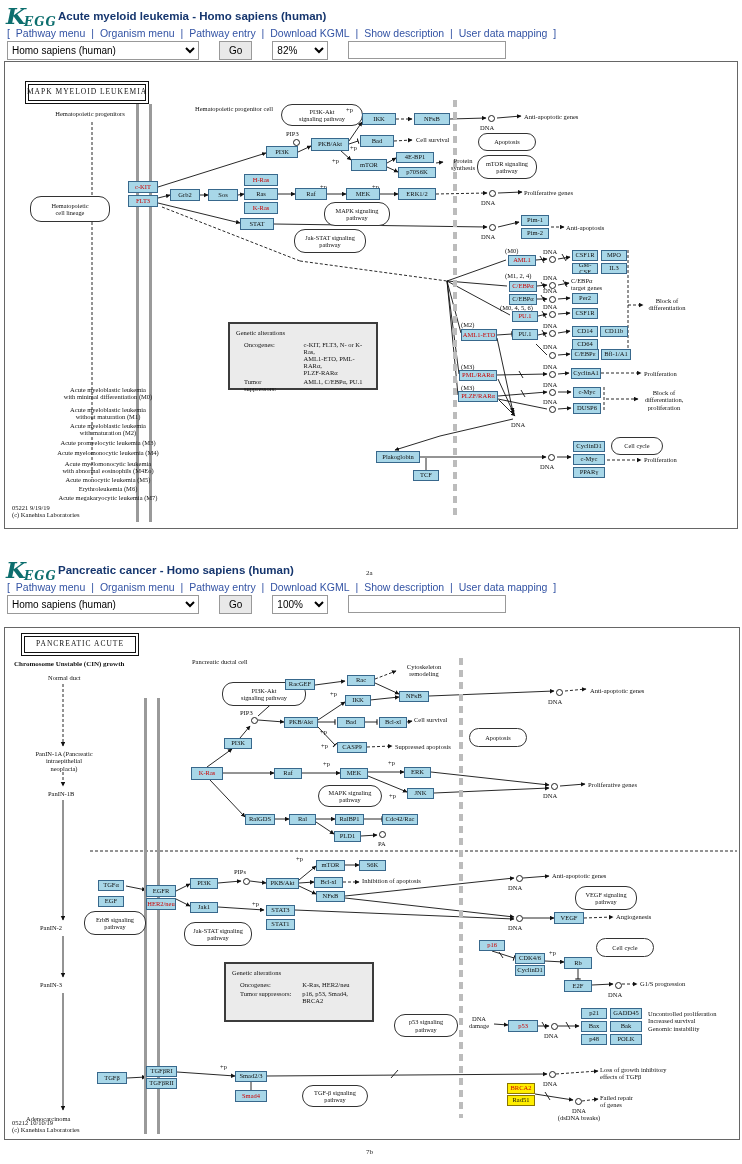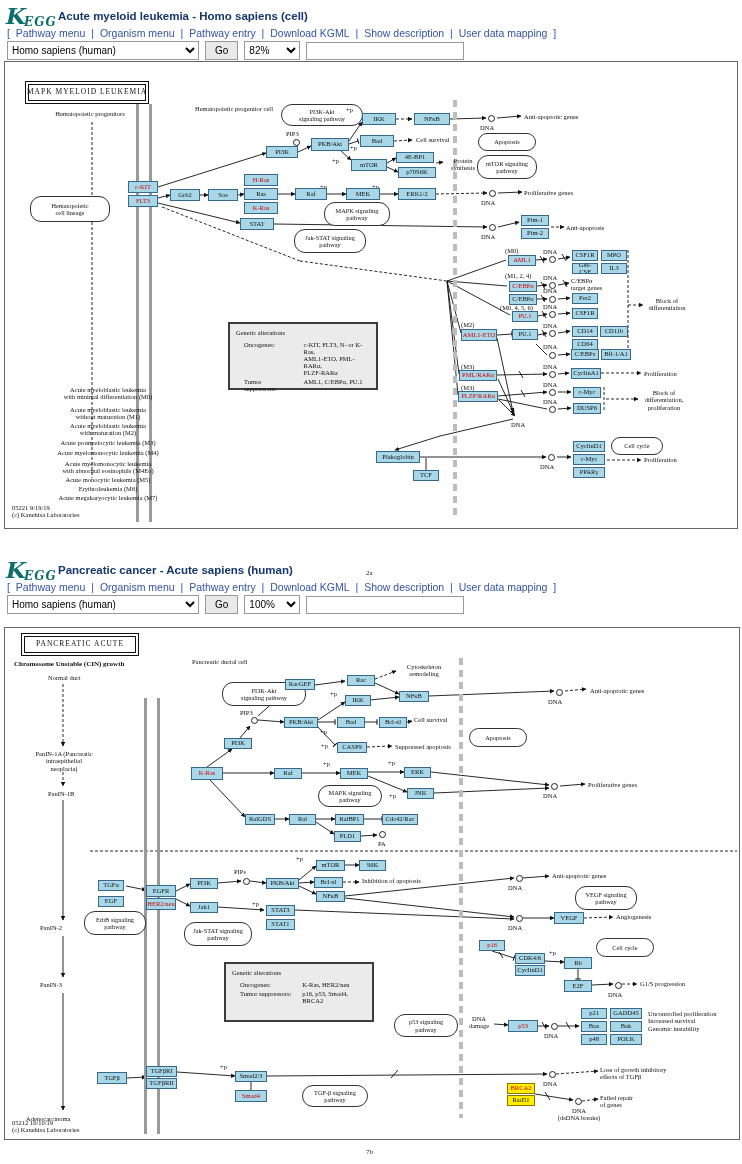--- a/index.html
+++ b/index.html
@@ -4,21 +4,21 @@
 <style>
   html,body{margin:0;padding:0;background:#fff;}
   #root{position:relative;width:742px;height:1164px;background:#fff;font-family:"Liberation Sans",sans-serif;overflow:hidden;}
   
   .logo{position:absolute;color:#0d6e6e;font-family:"DejaVu Serif",serif;font-weight:bold;font-style:italic;line-height:1;}
   .logo .k{font-size:23px;}
   .logo .egg{font-size:12px;margin-left:-2px;vertical-align:-2px;letter-spacing:1px;}
   .hdr-title{position:absolute;font-weight:bold;font-size:11.5px;color:#16366e;}
   .hdr-menu{position:absolute;font-size:10.5px;color:#3353a4;white-space:nowrap;}
   .hdr-menu .lnk{margin:0 3px;cursor:pointer;}
-  .hdr-controls{position:absolute;display:flex;gap:6px;align-items:flex-end;}
+  .hdr-controls{position:absolute;display:flex;gap:20px;align-items:flex-start;}
   select,button,input{font-size:10px;font-family:"Liberation Sans",sans-serif;border:1px solid #999;background:#fff;}
   .organism-select{width:192px;height:19px;}
   .zoom-select{width:56px;height:19px;}
   .go-btn{height:19px;padding:0 9px;background:#e9e9e9;}
   .pathway-search{width:152px;height:14px;}
   .diagram{position:absolute;border:1px solid #666;background:#fff;z-index:0;}
   #edges-svg{position:absolute;left:0;top:0;z-index:1;pointer-events:none;}
   .cap{position:absolute;font-size:7px;font-family:"Liberation Serif",serif;color:#222;z-index:2;}
   
   .n{position:absolute;box-sizing:border-box;font-family:"Liberation Serif",serif;font-size:6.5px;line-height:1.15;color:#111;white-space:pre-line;z-index:2;}
@@ -38,33 +38,33 @@
   .gb .gb-head{margin-bottom:4px;}
   .gb table{border-collapse:collapse;}
   .gb td{font-size:6.5px;padding:1px 3px 1px 8px;vertical-align:top;white-space:pre-line;font-family:"Liberation Serif",serif;}
 </style>
 </head>
 <body>
 
 <div id="root">
 
   <div class="logo" style="left:6px;top:4px;"><span class="k">K</span><span class="egg">EGG</span></div>
-  <div class="hdr-title" style="left:58px;top:10px;">Acute myeloid leukemia - Homo sapiens (cell)</div>
+  <div class="hdr-title" style="left:58px;top:10px;">Acute myeloid leukemia - Homo sapiens (human)</div>
   <div class="hdr-menu" style="left:7px;top:27px;" id="menu0"><span>[ </span><span class="lnk">Pathway menu</span><span> | </span><span class="lnk">Organism menu</span><span> | </span><span class="lnk">Pathway entry</span><span> | </span><span class="lnk">Download KGML</span><span> | </span><span class="lnk">Show description</span><span> | </span><span class="lnk">User data mapping</span><span> ]</span></div>
   <div class="hdr-controls" style="left:7px;top:41px;">
     <select class="organism-select"><option>Homo sapiens (human)</option></select>
     <button class="go-btn">Go</button>
     <select class="zoom-select"><option>82%</option></select>
     <input class="pathway-search" type="text" value="" style="">
   </div>
   <div class="diagram" style="left:4px;top:61px;width:732px;height:466px;"></div>
   <div class="cap" style="left:366px;top:569px;">2a</div>
 
   <div class="logo" style="left:6px;top:558px;"><span class="k">K</span><span class="egg">EGG</span></div>
-  <div class="hdr-title" style="left:58px;top:564px;">Pancreatic cancer - Acute sapiens (human)</div>
+  <div class="hdr-title" style="left:58px;top:564px;">Pancreatic cancer - Homo sapiens (human)</div>
   <div class="hdr-menu" style="left:7px;top:581px;" id="menu1"><span>[ </span><span class="lnk">Pathway menu</span><span> | </span><span class="lnk">Organism menu</span><span> | </span><span class="lnk">Pathway entry</span><span> | </span><span class="lnk">Download KGML</span><span> | </span><span class="lnk">Show description</span><span> | </span><span class="lnk">User data mapping</span><span> ]</span></div>
   <div class="hdr-controls" style="left:7px;top:595px;">
     <select class="organism-select"><option>Homo sapiens (human)</option></select>
     <button class="go-btn">Go</button>
     <select class="zoom-select"><option>100%</option></select>
     <input class="pathway-search" type="text" value="" style="">
   </div>
   <div class="diagram" style="left:4px;top:627px;width:734px;height:511px;"></div>
   <div class="cap" style="left:366px;top:1148px;">7b</div>
 

